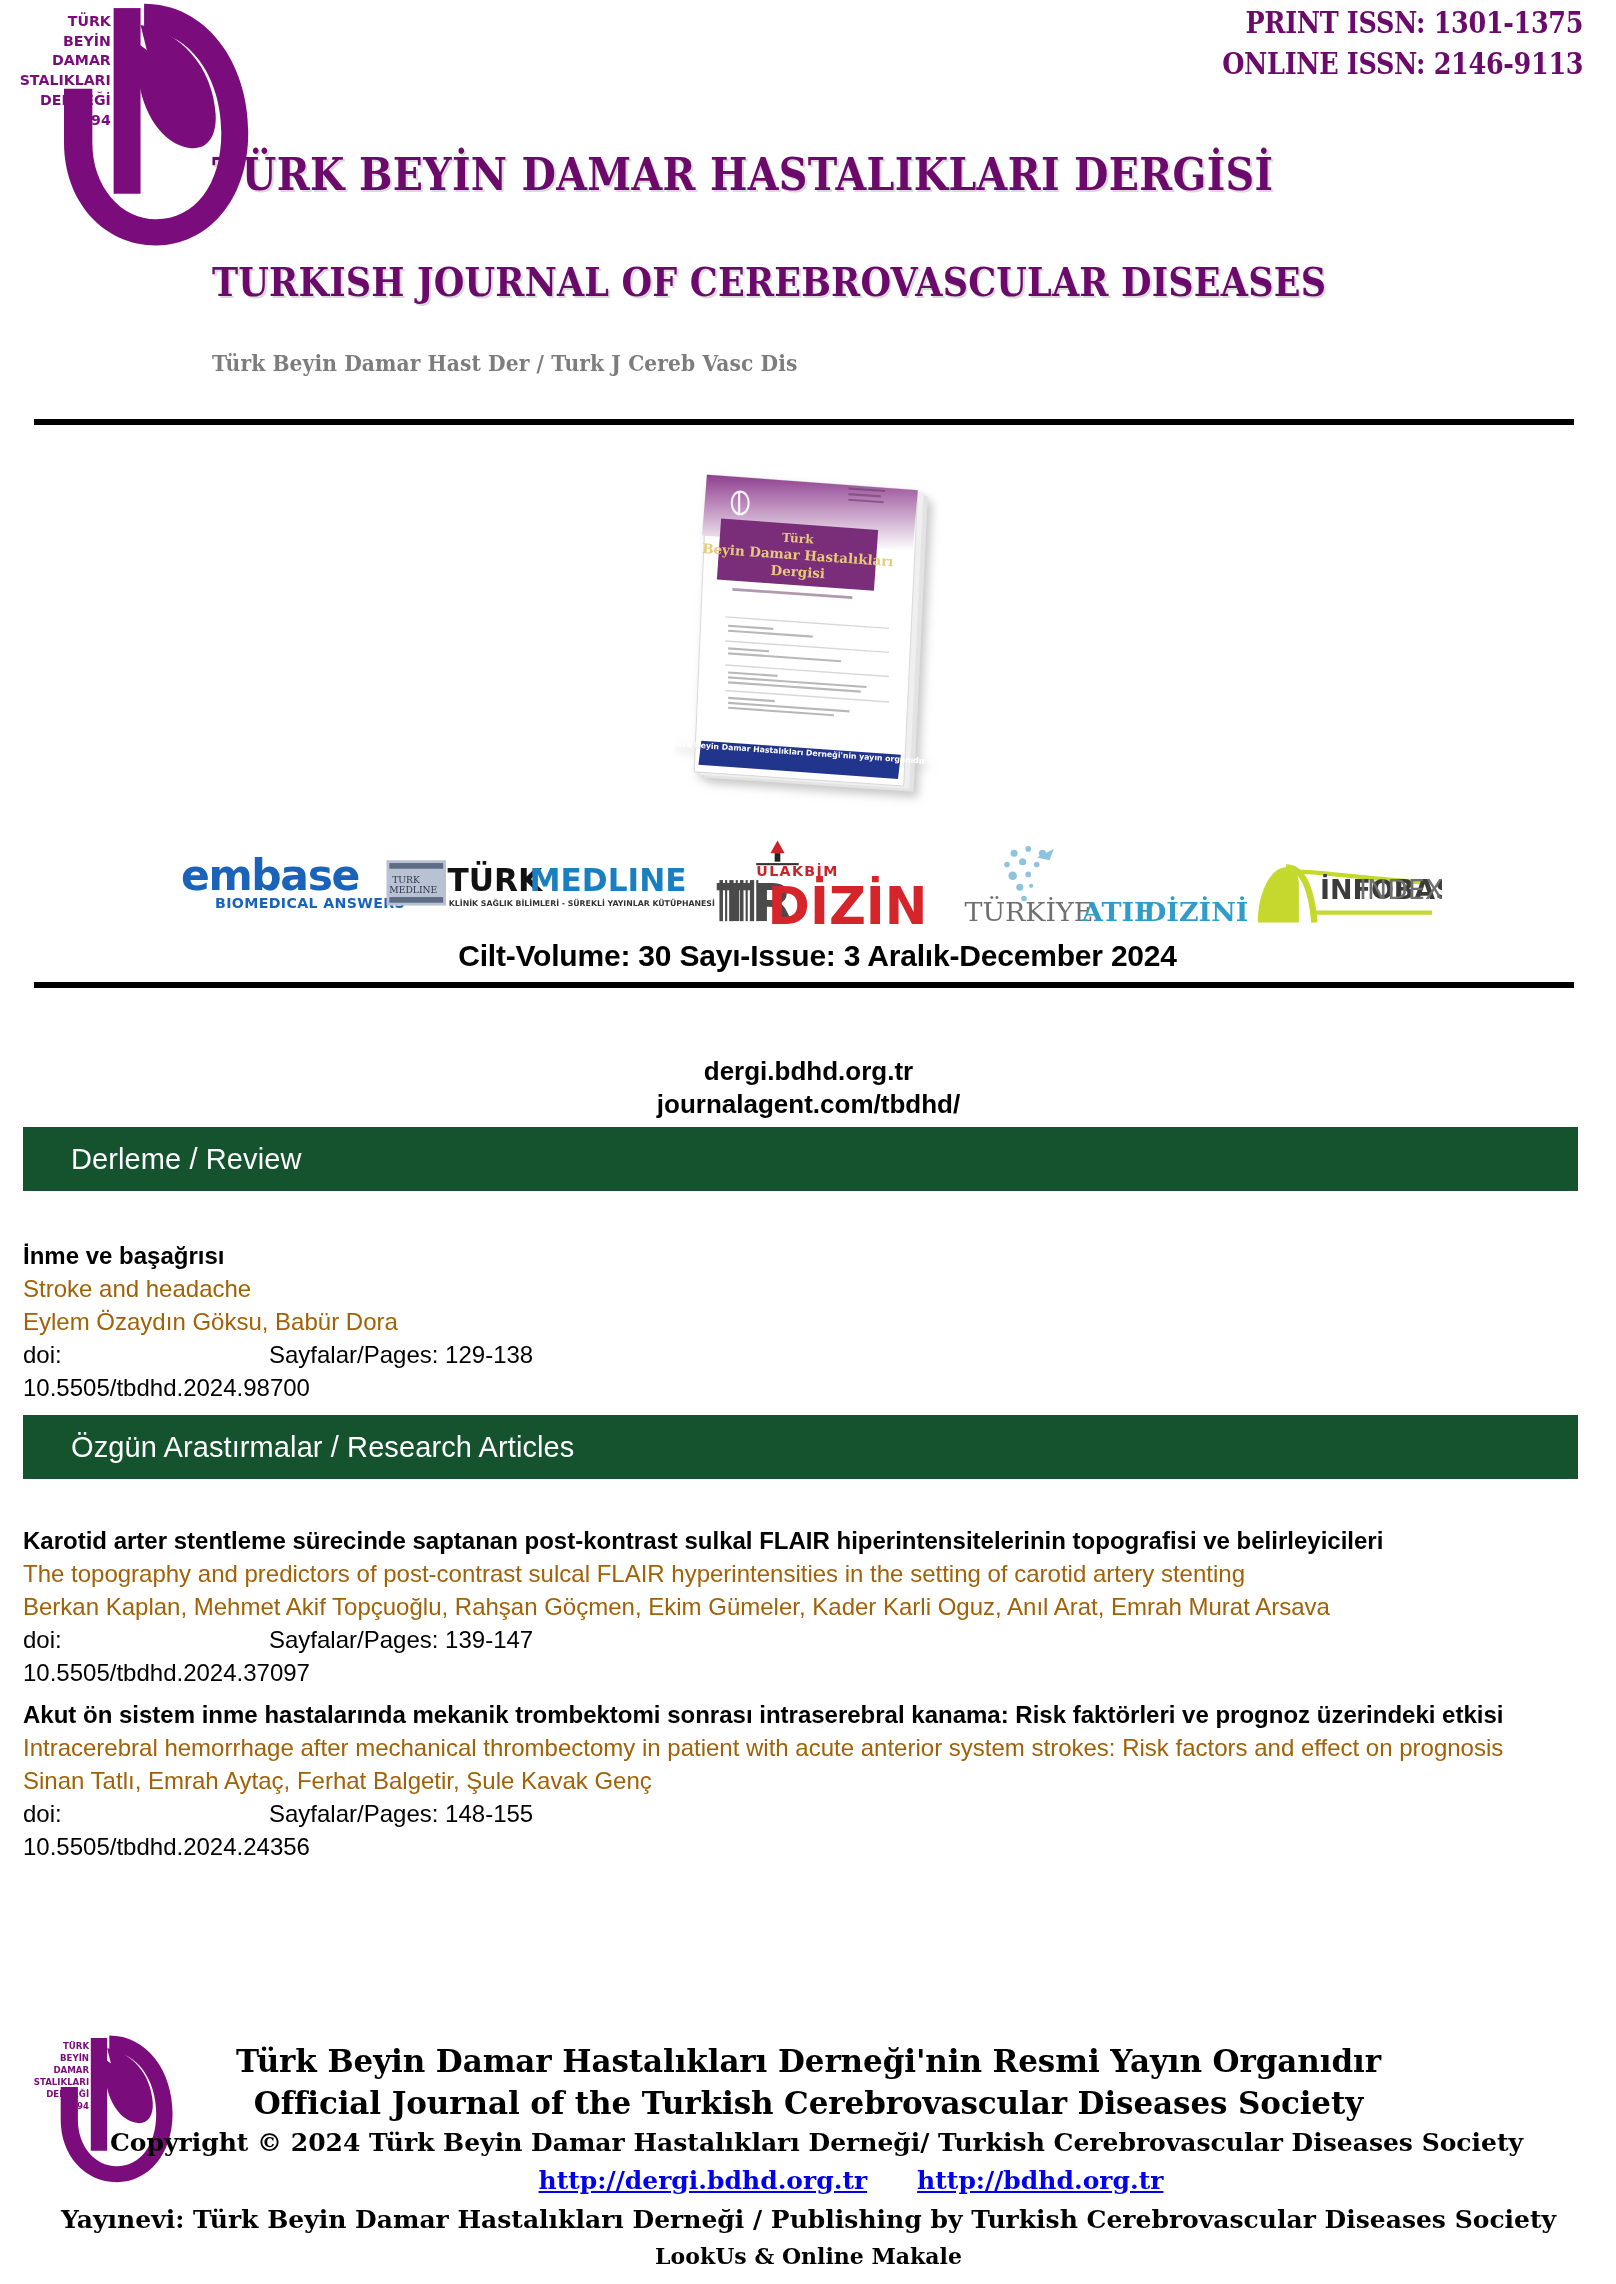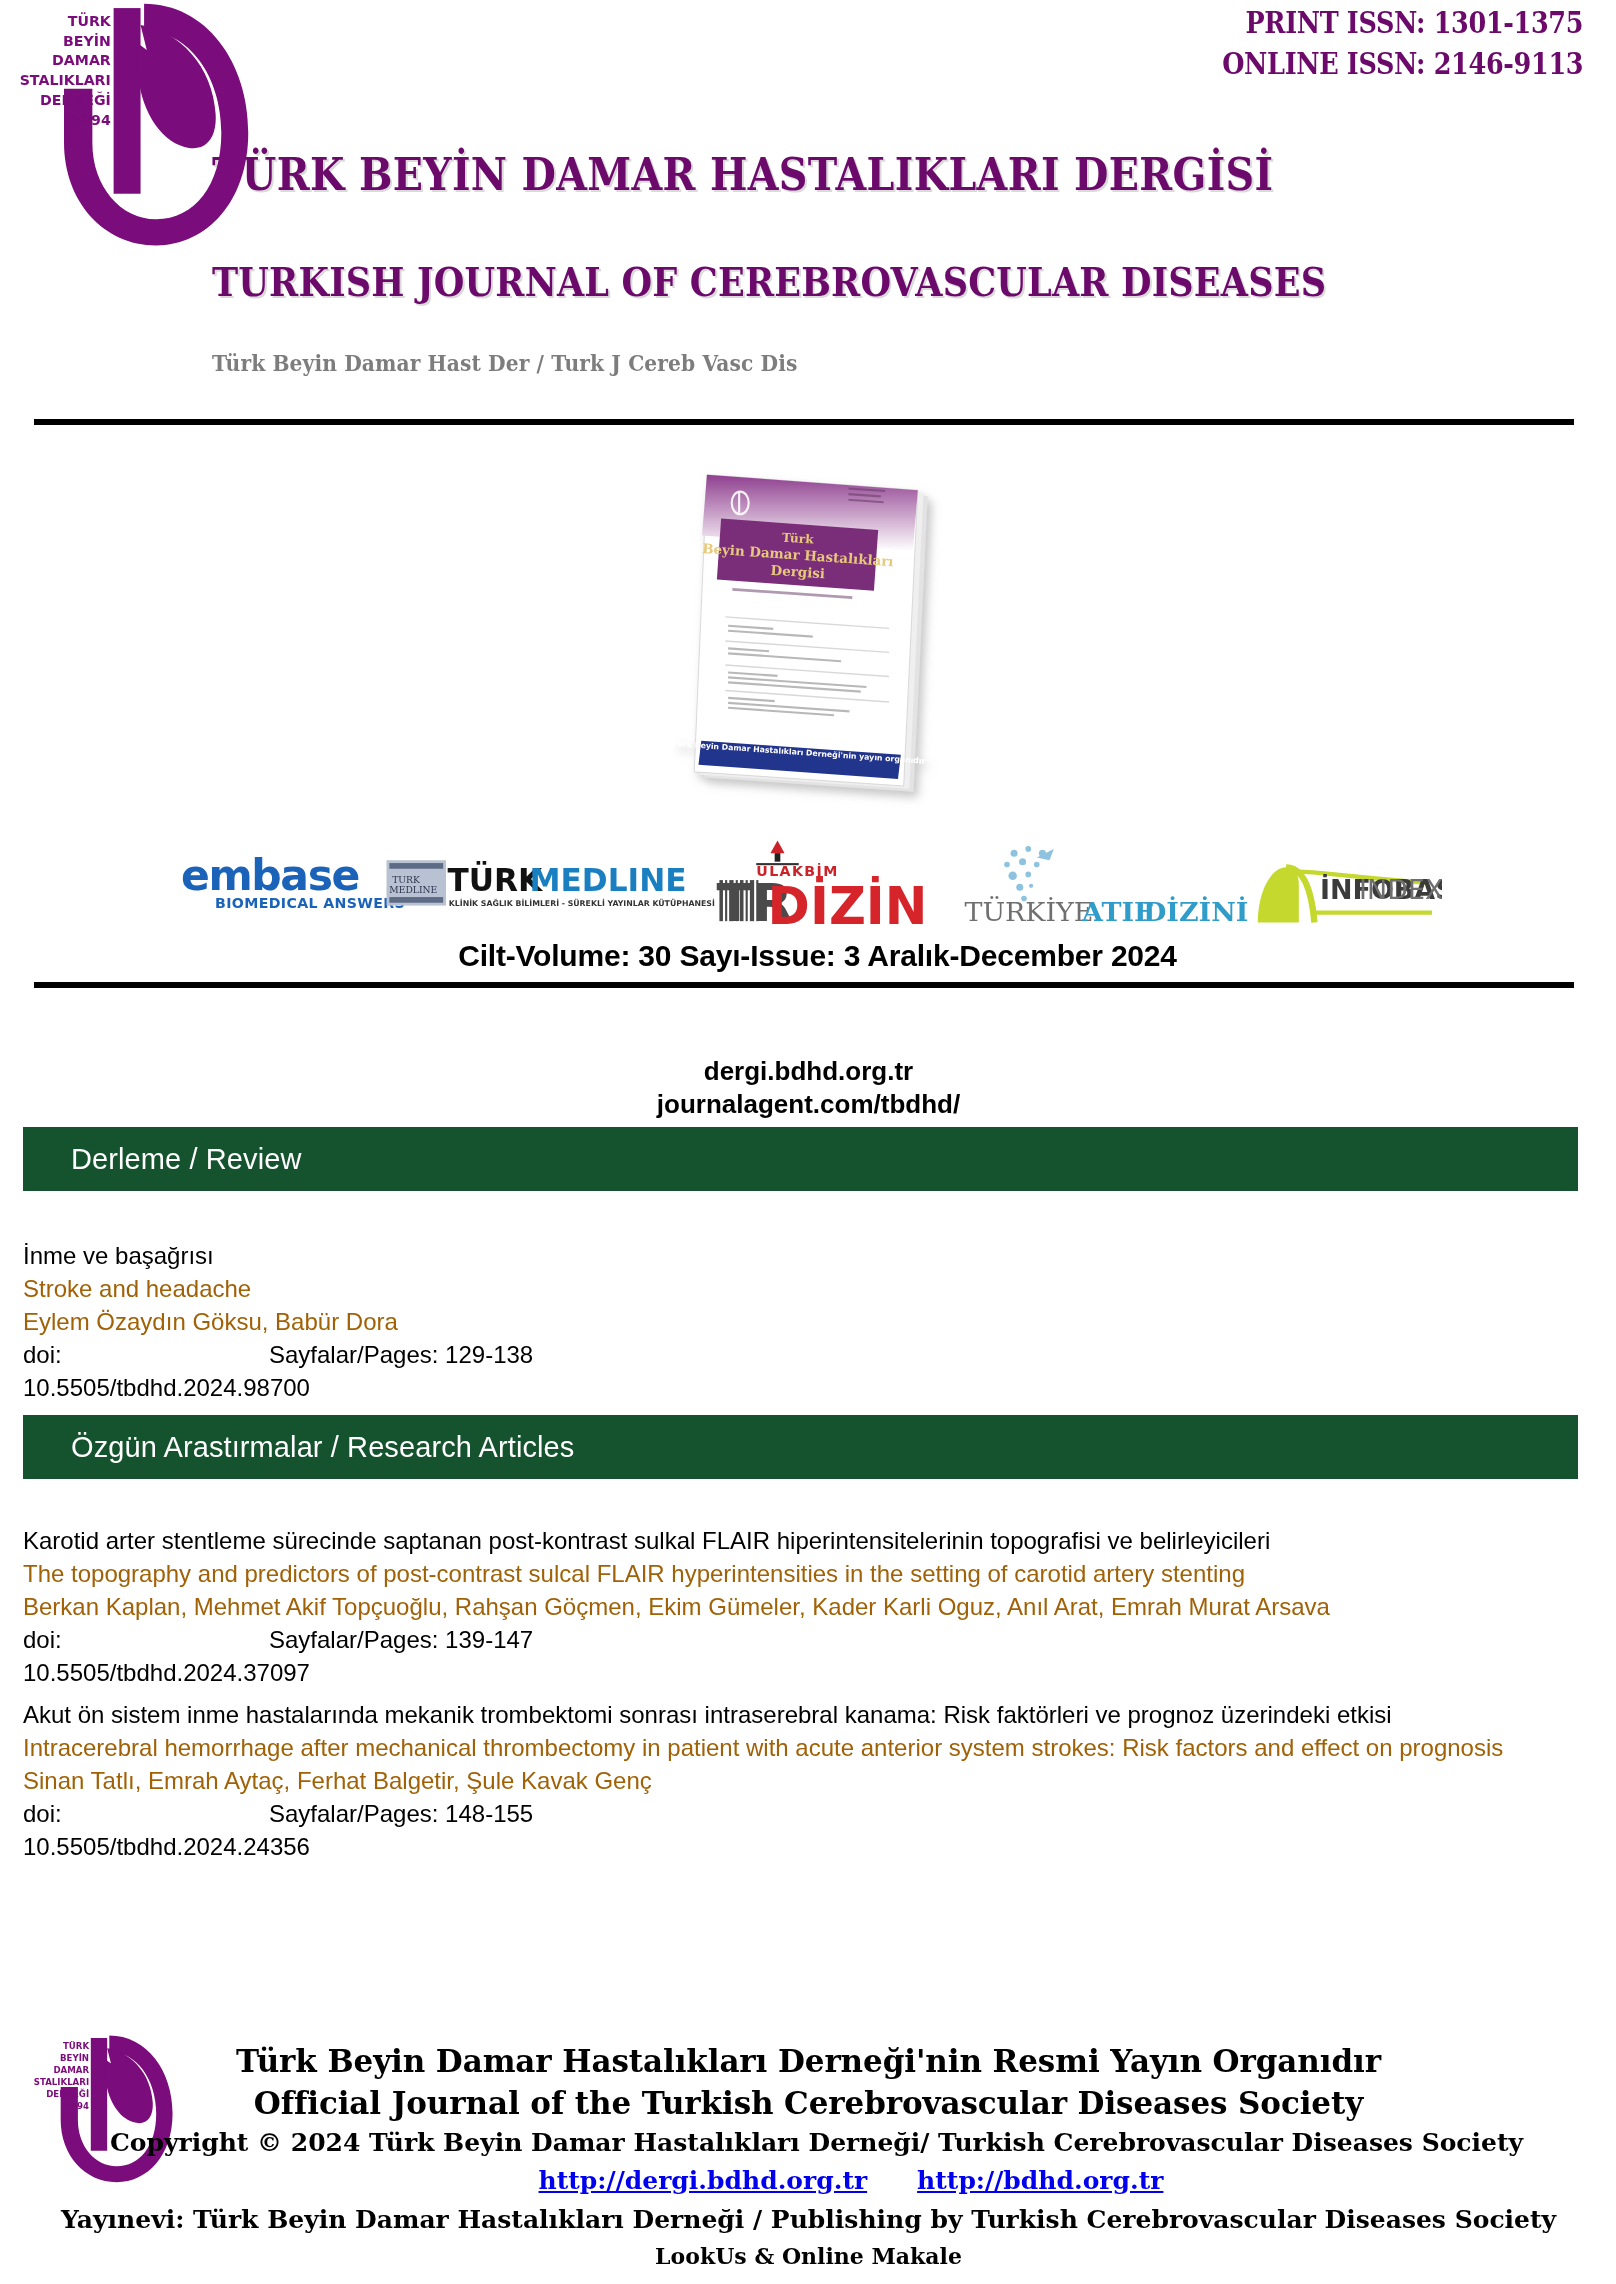--- a/index.html
+++ b/index.html
@@ -169,21 +169,21 @@
   #banner-research { top: 1415px; }
 
   
   .article {
     position: absolute;
     left: 23px;
     width: 1565px;
   }
   .art-title-tr {
     font-family: "Liberation Sans", sans-serif;
-    font-weight: normal;
+    font-weight: bold;
     font-size: 24px;
     line-height: 33px;
     color: #000;
   }
   .art-title-en,
   .art-authors {
     font-family: "Liberation Sans", sans-serif;
     font-weight: normal;
     font-size: 24px;
     line-height: 33px;

